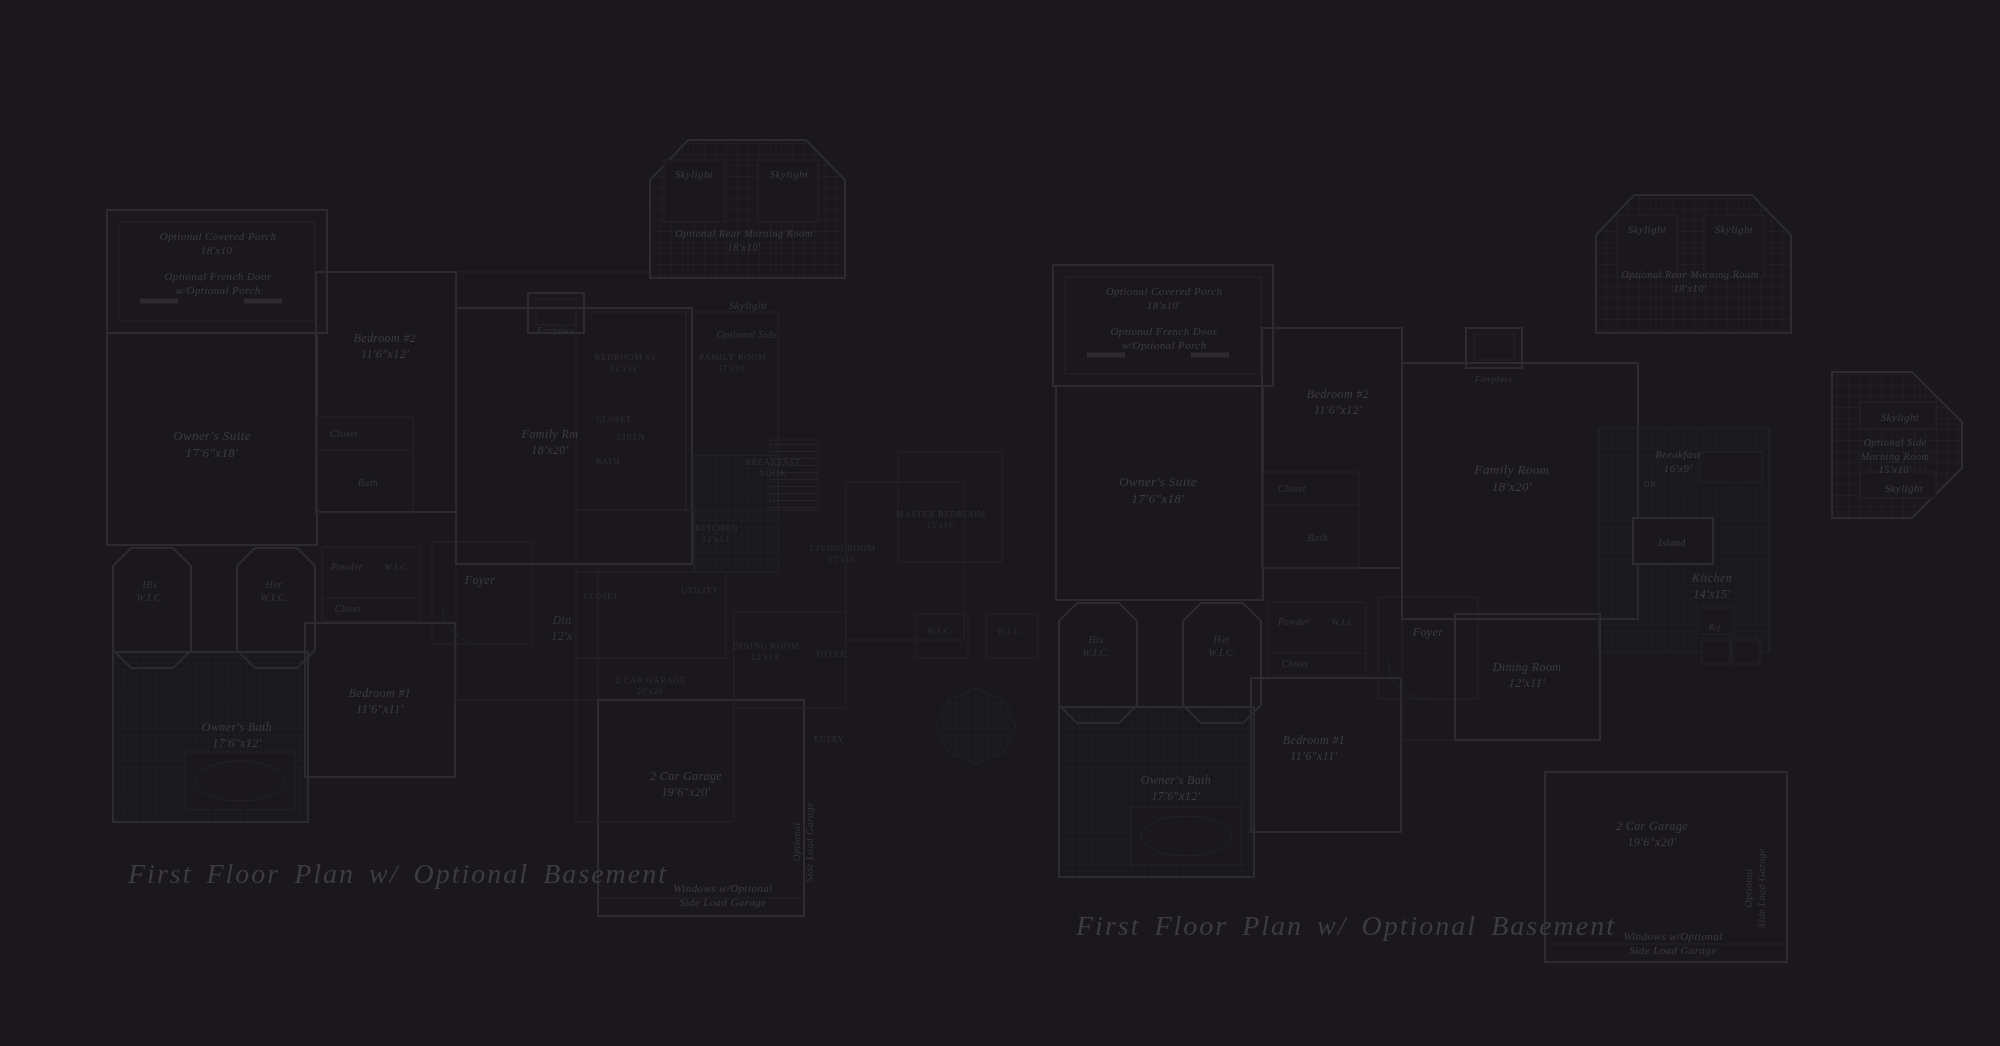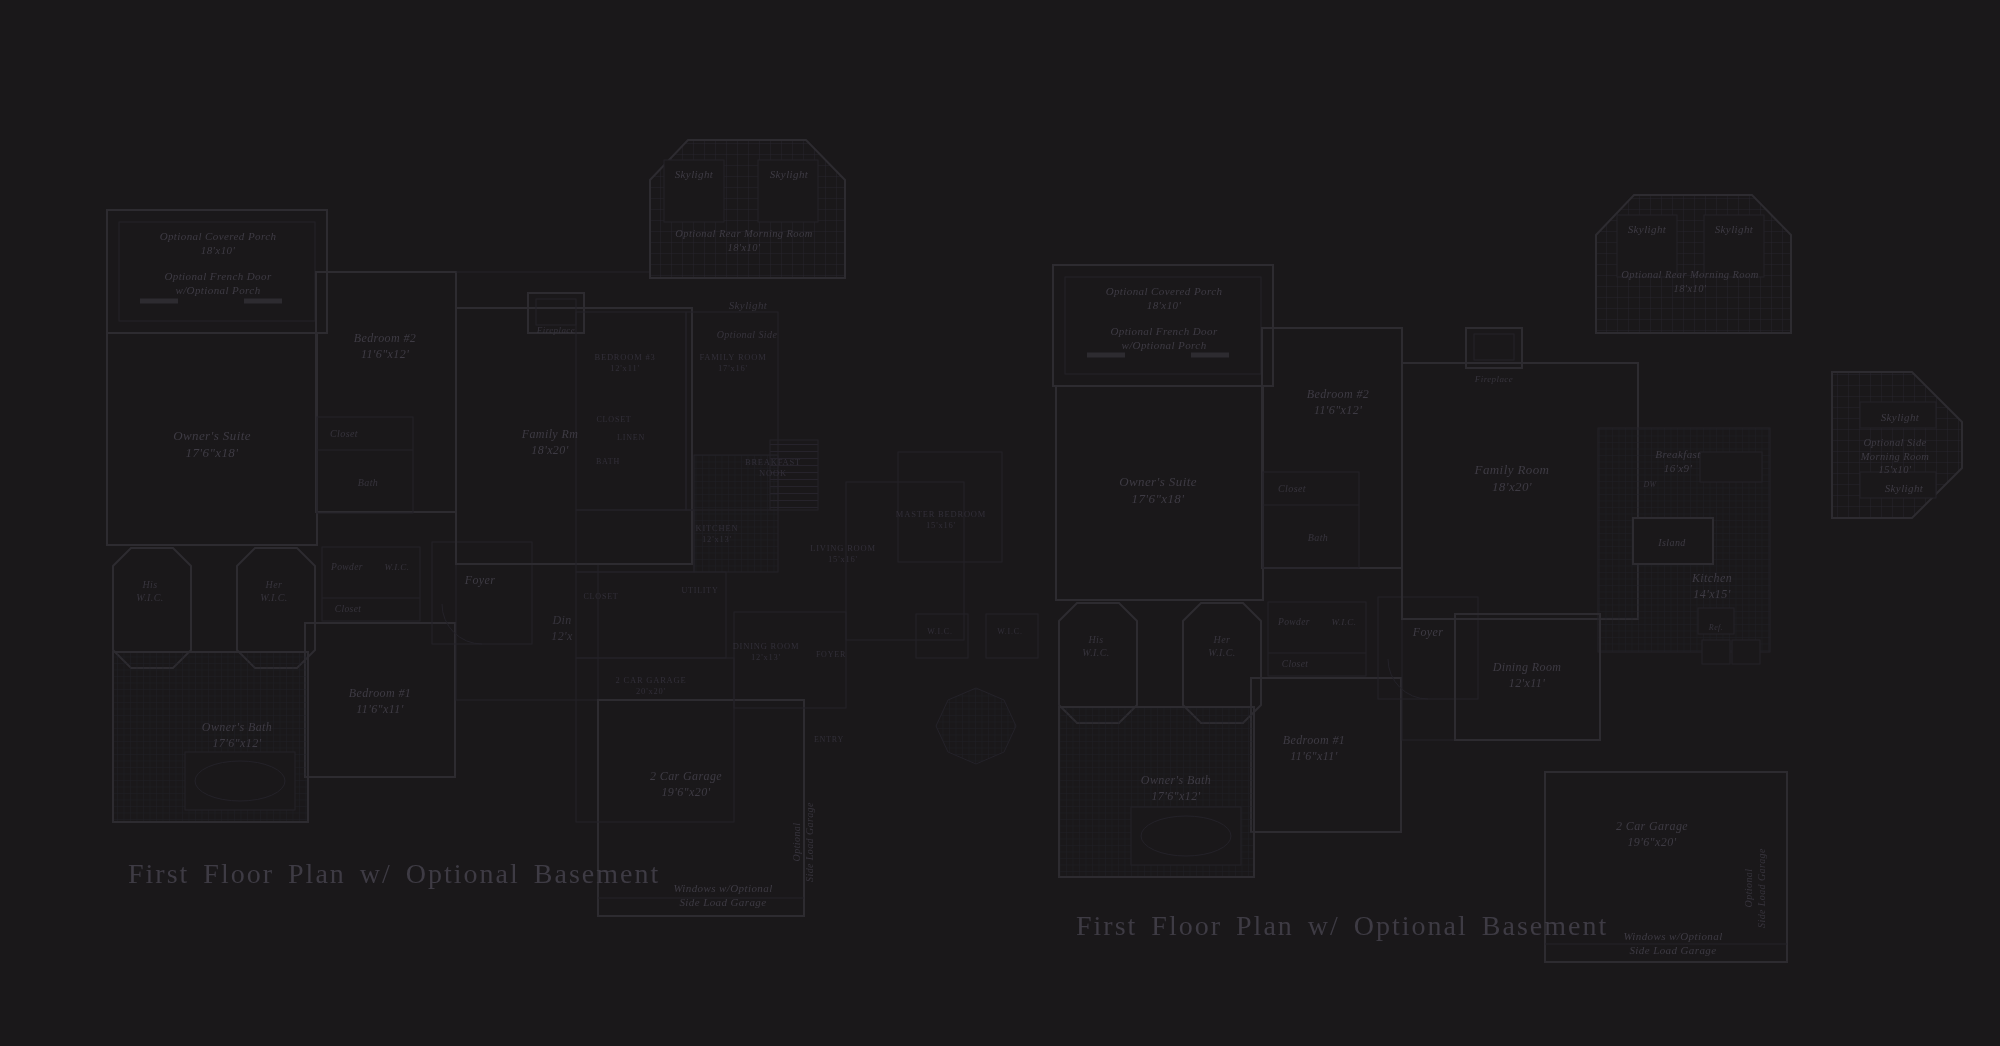--- a/index.html
+++ b/index.html
@@ -1,19 +1,19 @@
 <!DOCTYPE html>
 <html><head>
 <meta charset="utf-8">
 <style>
   html,body{margin:0;padding:0;background:#191719;}
   #sheet{position:relative;width:2000px;height:1046px;background:#1a181a;overflow:hidden;
          font-family:"Liberation Serif", serif;}
   #drawing{position:absolute;left:0;top:0;}
-  .plan-title{position:absolute;font-size:28px;letter-spacing:2px;
+  .plan-title{position:absolute;font-style:italic;font-size:28px;letter-spacing:2px;
               word-spacing:5px;color:#3e3b44;white-space:nowrap;}
   text.lbl{font-family:"Liberation Serif", serif;}
   text.italic{font-style:italic;letter-spacing:0.4px;}
   text.caps{font-style:normal;letter-spacing:0.8px;}
 </style>
 </head>
 <body>
 
 <div id="sheet">
   <svg id="drawing" width="2000" height="1046" viewBox="0 0 2000 1046">

